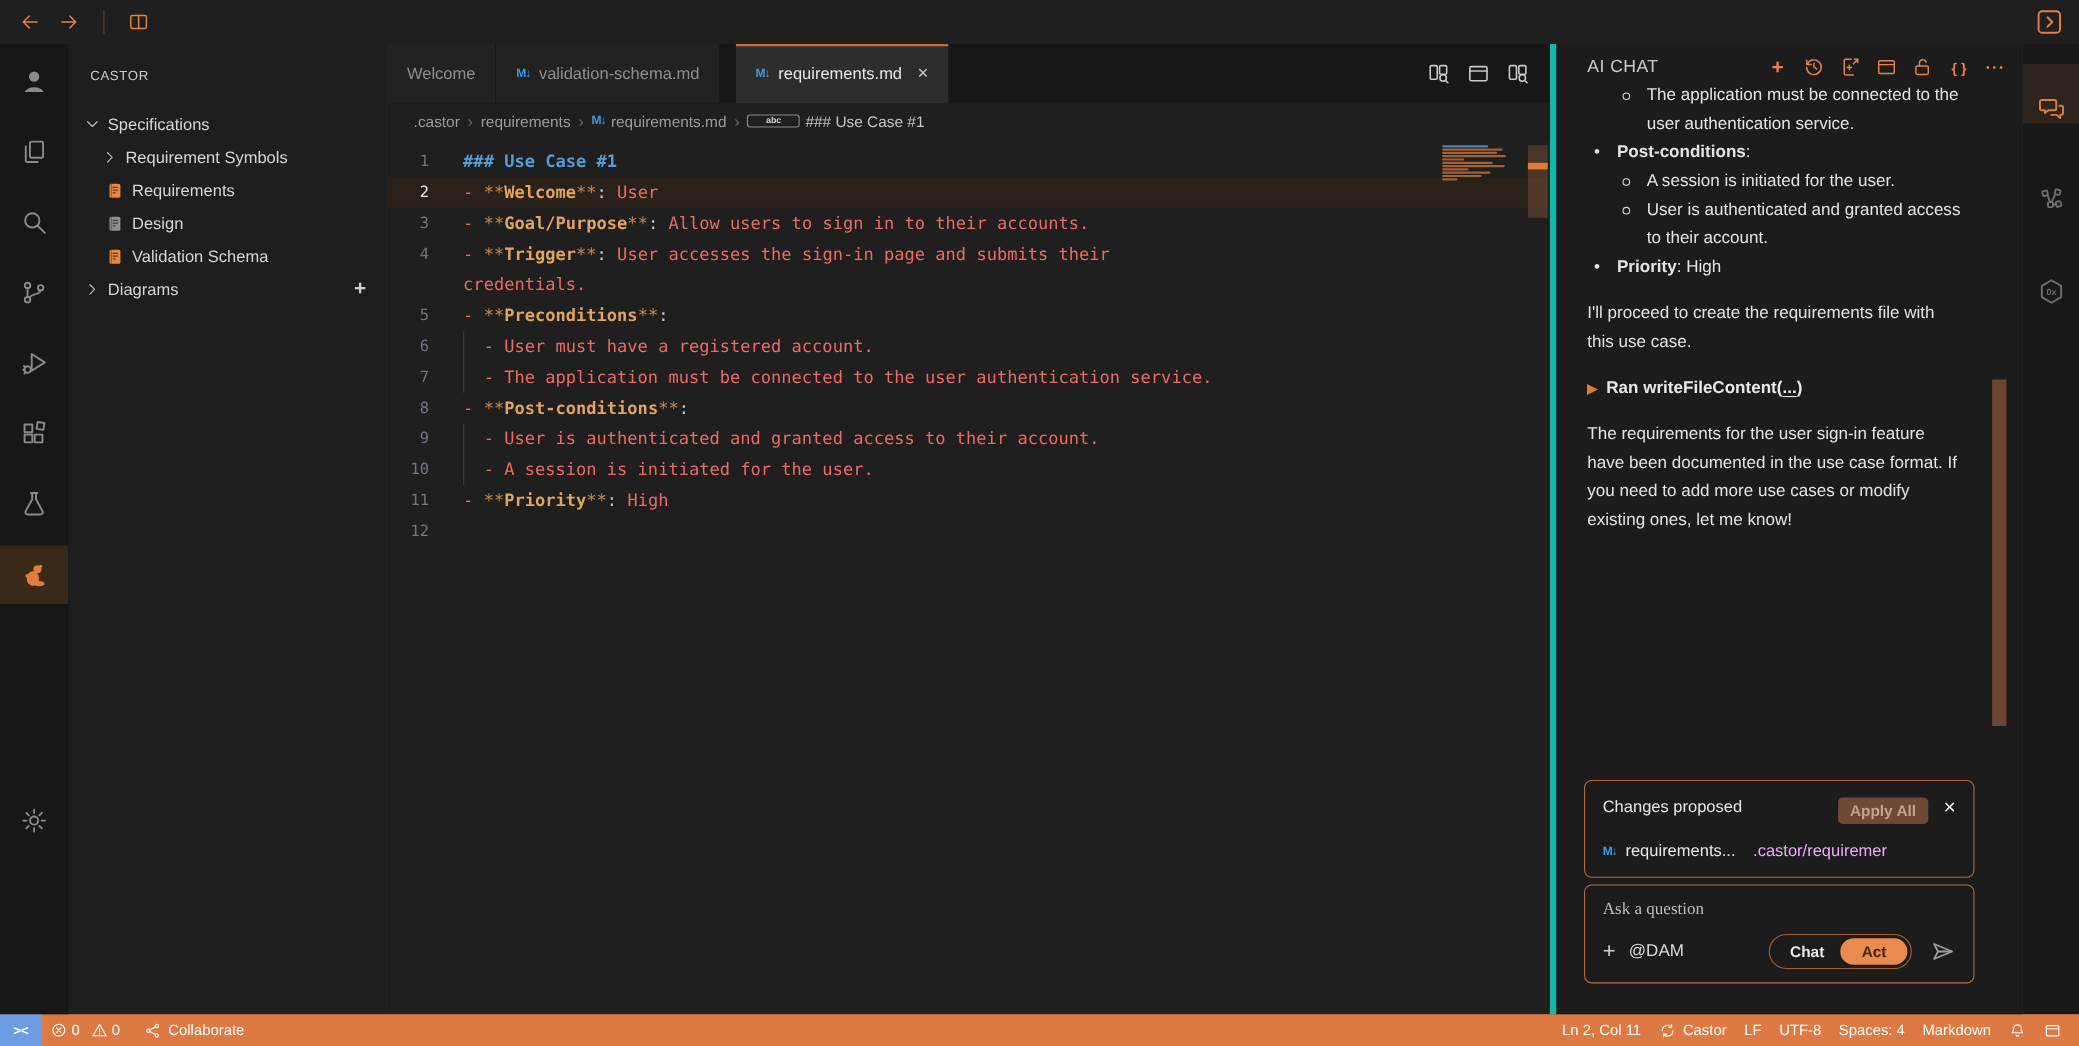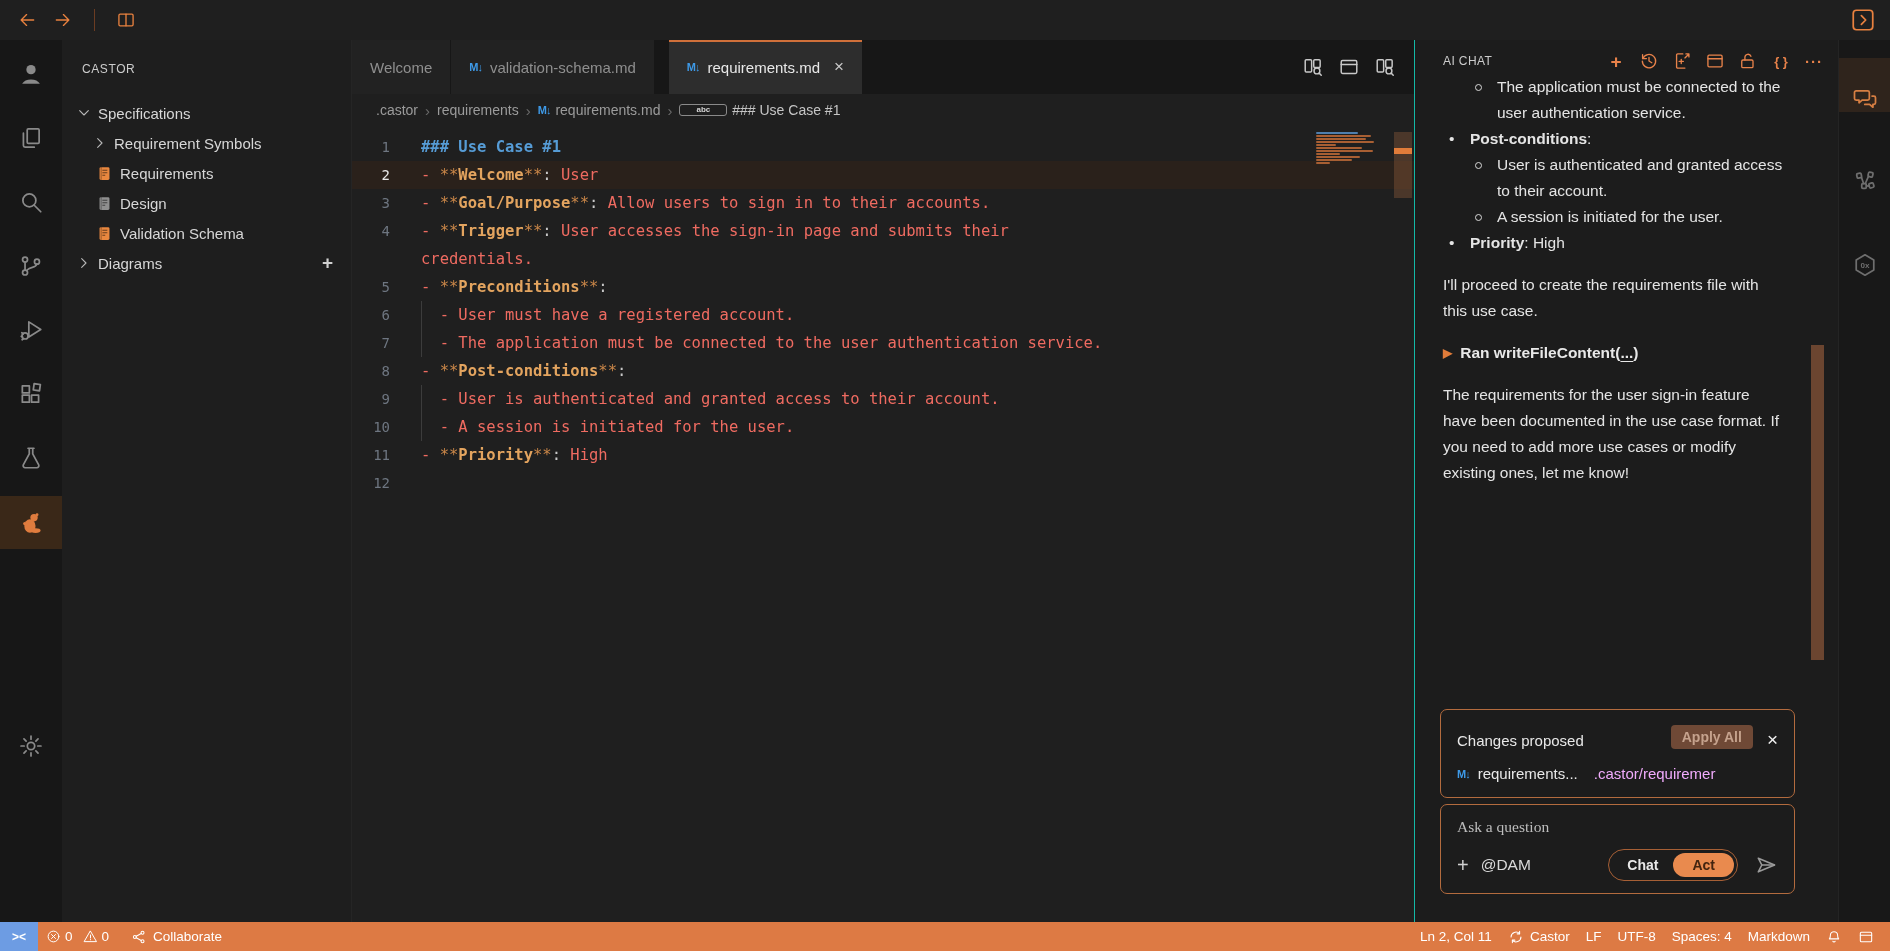--- a/index.html
+++ b/index.html
@@ -28,21 +28,21 @@
 
 .sidebar{background:#1e1e1e;border-right:1px solid #252525;padding-top:22px}
 .side-title{font-size:12px;letter-spacing:.6px;color:#cccccc;padding:0 0 22px 20px}
 .tree-item{height:30px;display:flex;align-items:center;font-size:15px;color:#d7d7d7;cursor:pointer;padding-right:12px}
 .tree-item .twisty{width:16px;height:16px;color:#b9b9b9;margin-right:6px}
 .tree-item .book{width:17px;height:17px;margin-right:7px}
 .book.orange{color:#e8873f}.book.gray{color:#8f8f8f}
 .tree-item .lbl{flex:1;white-space:nowrap;overflow:hidden}
 .tree-action{color:#d0d0d0;font-size:19px;font-weight:bold;padding:0 6px;cursor:pointer}
 
-.egroup{background:#1f1f1f;display:grid;grid-template-rows:54px 32px 1fr;border-right:1px solid #14b8a6}
+.egroup{background:#1f1f1f;display:grid;grid-template-rows:54px 32px 1fr;border-right:6px solid #14b8a6}
 .tabstrip{background:#171717;display:flex;align-items:stretch}
 .tab{display:flex;align-items:center;gap:8px;padding:0 18px;font-size:15px;color:#8f8f8f;background:#222222;border-right:1px solid #171717;cursor:pointer;position:relative}
 .tab.active{background:#2d2d2d;color:#e8e8e8;margin-left:14px}
 .tab.active::before{content:'';position:absolute;left:0;top:0;right:0;height:2px;background:#d0703a}
 .tab .close{color:#c9c9c9;font-size:17px;margin-left:6px;cursor:pointer}
 .mdglyph{color:#3e9ae8;font-weight:bold;font-size:11px;letter-spacing:-1px;white-space:nowrap}
 .tab-spacer{flex:1}
 .tab-actions{display:flex;align-items:center;gap:14px;padding:0 18px}
 .tab-actions .abtn{width:22px;height:22px;color:#c9c9c9;cursor:pointer}
 .breadcrumbs{background:#1f1f1f;display:flex;align-items:center;font-size:14px;color:#9b9b9b;padding-left:24px;gap:7px}
@@ -60,34 +60,34 @@
 .eline.guide .code::before{content:'';position:absolute;left:19px;top:0;bottom:0;width:1px;background:#3c3c3c}
 .t{color:#ef6b61}.kw{color:#e3a45f;font-weight:bold}.st{color:#c98648}.pn{color:#c8c8c8}.h{color:#569cd6;font-weight:bold}
 .minimap{position:absolute;top:6px;right:30px;width:68px;display:flex;flex-direction:column;gap:1px;cursor:pointer}
 .minimap i{display:block;height:2px;background:#a85f33;border-radius:1px}
 .minimap i.blu{background:#4f7fae}
 .escroll{position:absolute;top:6px;right:2px;width:18px;height:66px;background:rgba(148,94,60,.38);cursor:pointer}
 .escroll::after{content:'';position:absolute;top:16px;left:0;right:0;height:6px;background:#e07c3a}
 
 .chat{background:#1c1c1c;display:flex;flex-direction:column;position:relative}
 .chat-head{height:42px;display:flex;align-items:center;padding:0 14px 0 28px;gap:13px}
-.chat-title{font-size:12px;color:#cccccc;letter-spacing:.4px;flex:1}
+.chat-title{font-size:16px;color:#cccccc;letter-spacing:.4px;flex:1}
 .chat-head .abtn{width:20px;height:20px;color:#e8824a;cursor:pointer;font-size:17px;display:flex;align-items:center;justify-content:center}
 .chat-msgs{flex:1;overflow:hidden;padding:0 52px 0 28px;font-size:15.5px;color:#e4e4e4;line-height:26px}
 .cl1,.cl2{position:relative;padding-left:27px}
 .cl2{padding-left:54px}
 .cl1 .bullet{position:absolute;left:6px;top:0}
 .cl2 .bullet2{position:absolute;left:32px;top:10px;width:7px;height:7px;border:1.4px solid #d8d8d8;border-radius:50%}
 .cp{margin:16px 0}
 .ctool{margin:15px 0;font-weight:bold;color:#e8e8e8;display:flex;align-items:center;gap:8px;cursor:pointer}
 .ctool .tri{color:#e07c3a;font-size:12px}
 .ctool u{text-underline-offset:3px}
 .cscroll{position:absolute;right:14px;top:305px;width:13px;height:315px;background:#6b4530;cursor:pointer}
 .card{border:1px solid #b36b3e;border-radius:7px;margin:0 43px 6px 25px;background:#1c1c1c;padding:15px 16px}
-.cc-head{display:flex;align-items:flex-end}
+.cc-head{display:flex;align-items:flex-start}
 .cc-title{font-size:15px;color:#e8e8e8;flex:1}
 .btn-apply{background:#6f4936;color:#c5a28d;border:none;border-radius:4px;font-size:14px;font-weight:bold;padding:4px 11px;cursor:pointer;font-family:inherit}
 .cc-close{color:#f0f0f0;font-size:19px;margin-left:14px;cursor:pointer;line-height:1}
 .cc-file{display:flex;align-items:center;margin-top:16px;font-size:15px;color:#e8e8e8;overflow:hidden}
 .cc-file .mdglyph{margin-right:8px}
 .cc-path{flex:1;margin-left:16px;white-space:nowrap;overflow:hidden;color:#f0abfc}
 .ask{padding:13px 16px 12px}
 .ask-input{width:100%;background:transparent;border:none;outline:none;color:#14b8a6;font-size:15.5px;font-family:Liberation Serif, serif}
 .ask-input::placeholder{color:#bdbdbd}
 .ask-row{display:flex;align-items:center;margin-top:13px;gap:12px}
@@ -487,22 +487,22 @@
             <span class="abtn">
               <span class="icon" style="width:20px;height:20px">
                 <span class="tglyph" style="font-size:15px;letter-spacing:1px">···</span>
               </span>
             </span>
           </span>
       </div>
       <div class="chat-msgs" id="chat-msgs" style="margin-top:-8px">
           <div class="cl2"><span class="bullet2"></span><span>The application must be connected to the user authentication service.</span></div>
           <div class="cl1"><span class="bullet">•</span><span><b>Post-conditions</b>:</span></div>
+          <div class="cl2"><span class="bullet2"></span><span>A session is initiated for the user.</span></div>
           <div class="cl2"><span class="bullet2"></span><span>User is authenticated and granted access to their account.</span></div>
-          <div class="cl2"><span class="bullet2"></span><span>A session is initiated for the user.</span></div>
           <div class="cl1"><span class="bullet">•</span><span><b>Priority</b>: High</span></div>
           <p class="cp">I'll proceed to create the requirements file with this use case.</p>
           <div class="ctool">
             <span class="tri">▶</span>
             <span>Ran writeFileContent(<u>...</u>)</span>
           </div>
           <p class="cp">The requirements for the user sign-in feature have been documented in the use case format. If you need to add more use cases or modify existing ones, let me know!</p>
         </div>
       <div class="cscroll"></div>
 

